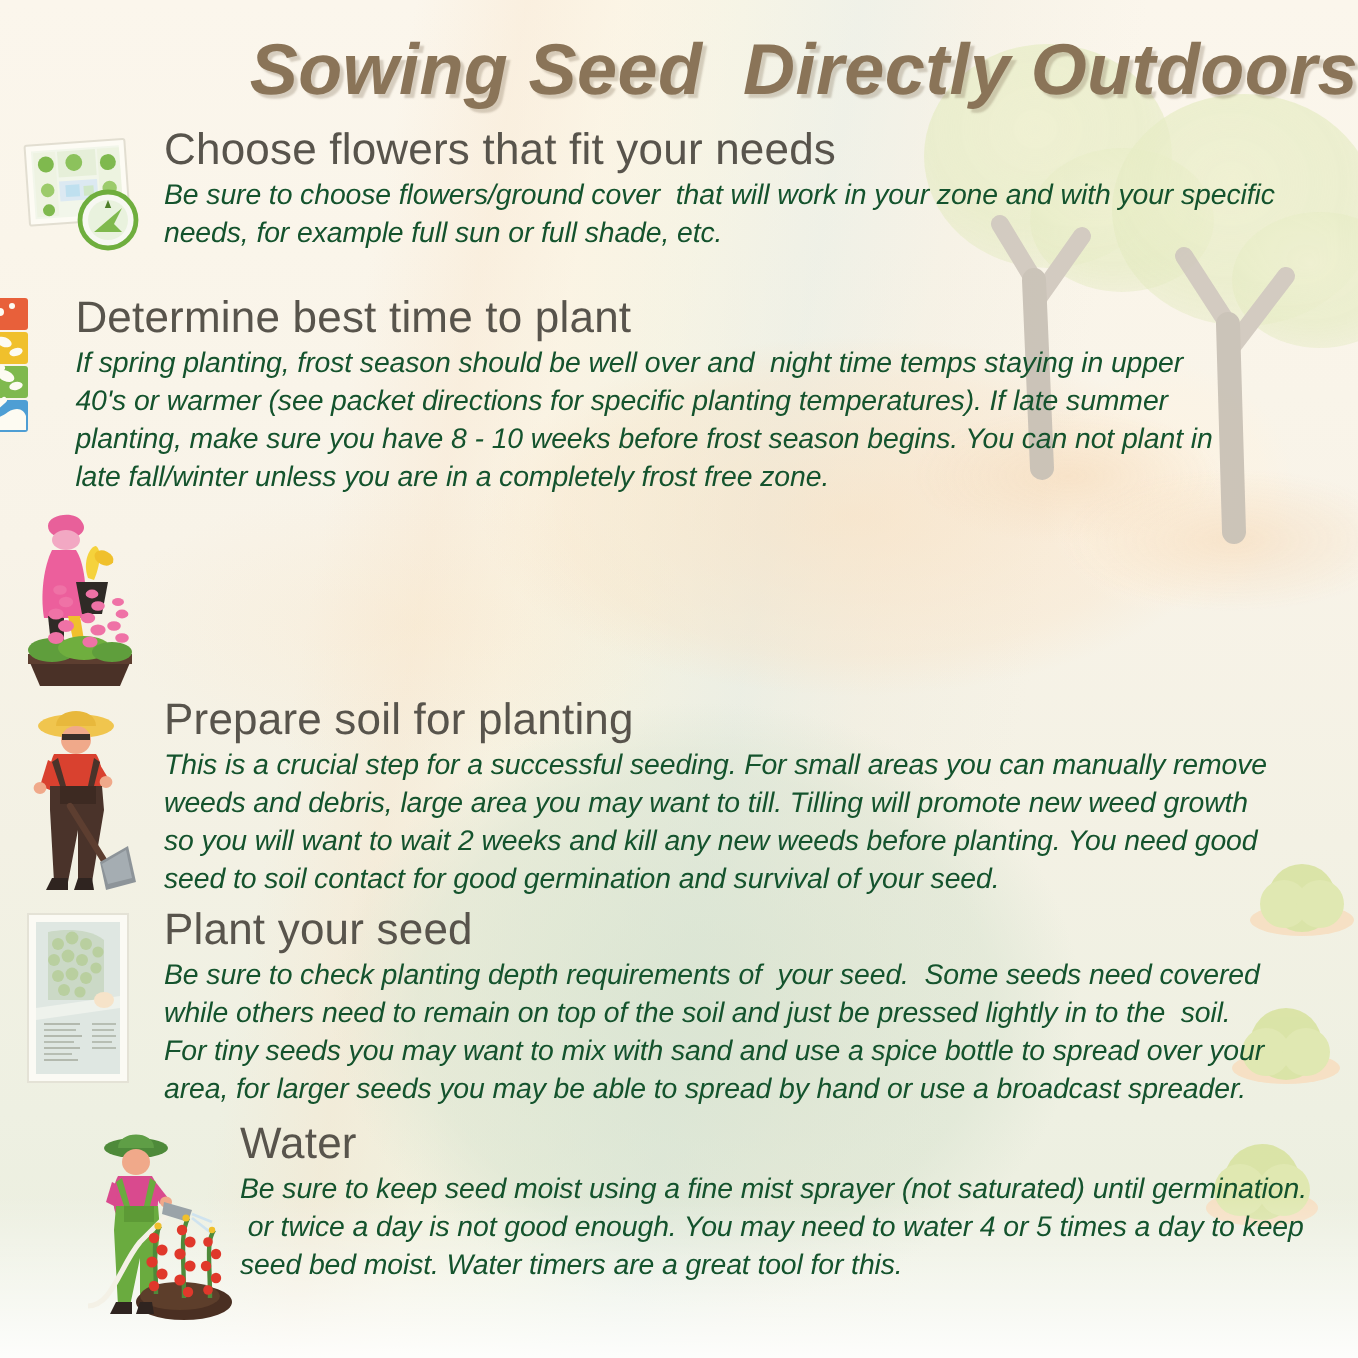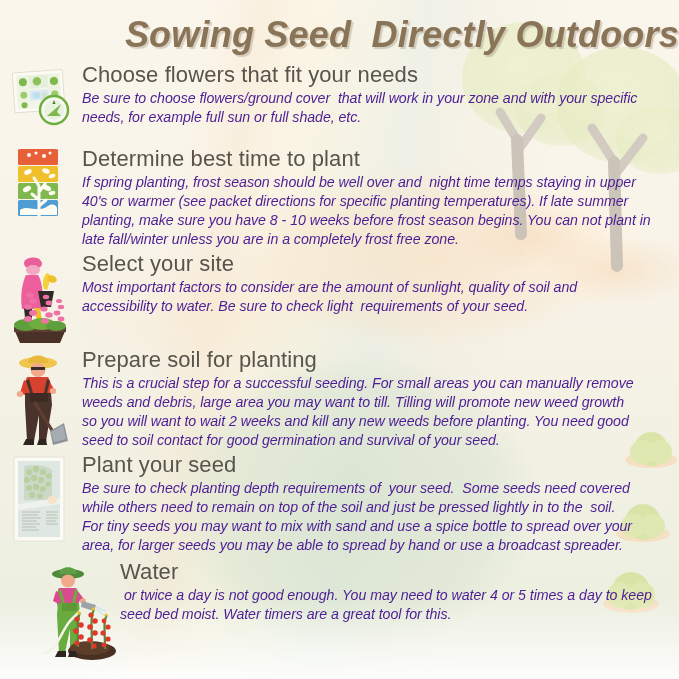--- a/index.html
+++ b/index.html
@@ -114,28 +114,28 @@
     color: #58544c;
     letter-spacing: .1px;
     margin-bottom: 1px;
     white-space: nowrap;
   }
 
   .sec-body {
     font-size: 14.2px;
     line-height: 19px;
     font-style: italic;
-    color: #4c1d95;
+    color: #14532d;
     letter-spacing: -.05px;
   }
   .sec-body p { margin: 0; white-space: pre; }
 
   
   .s0 { margin-top: 0px; }
-  .s1 { margin-top: 6px; }
+  .s1 { margin-top: 6px; justify-content: center; }
   .s2 { margin-top: 2px; }
   .s3 { margin-top: 2px; }
   .s4 { margin-top: 2px; }
   .s5 { margin-top: 4px; padding-left: 44px; }
 
   .s1 .icon-slot { height: 72px; }
   .s2 .icon-slot { height: 92px; }
   .s3 .icon-slot { height: 100px; }
   .s4 .icon-slot { height: 94px; }
   .s5 .icon-slot { height: 100px; }
@@ -314,27 +314,20 @@
               <ellipse cx="-1" cy="24" rx="3.8" ry="2.8"></ellipse>
             </g>
             <g transform="translate(51,48)">
               <ellipse cx="0" cy="0" rx="3" ry="2"></ellipse>
                 <ellipse cx="2" cy="6" rx="3.2" ry="2.2"></ellipse>
               <ellipse cx="-2" cy="12" rx="3.4" ry="2.4"></ellipse>
                 <ellipse cx="2" cy="18" rx="3.4" ry="2.4"></ellipse>
             </g>
           </g>
         </svg>
-      </div>
-      <div class="txt">
-        <div class="sec-head">Select your site</div>
-        <div class="sec-body">
-          <p>Most important factors to consider are the amount of sunlight, quality of soil and</p>
-          <p>accessibility to water. Be sure to check light  requirements of your seed.</p>
-        </div>
       </div>
     </div>
 
     <div class="section s3">
       <div class="icon-slot">
         <svg width="66" height="100" viewBox="0 0 66 100">
 
           <ellipse cx="30" cy="14" rx="19" ry="6" fill="#f0c54e"></ellipse>
           <path d="M20 14 C20 4 40 4 40 14 Z" fill="#e8b83c"></path>
 
@@ -479,20 +472,21 @@
             </g>
           </g>
 
           <path d="M14 90 L22 90 L22 96 L11 96 Z" fill="#2f2420"></path>
           <path d="M26 90 L32 90 L33 96 L24 96 Z" fill="#2f2420"></path>
         </svg>
       </div>
       <div class="txt">
         <div class="sec-head">Water</div>
         <div class="sec-body">
+          <p>Be sure to keep seed moist using a fine mist sprayer (not saturated) until germination.</p>
           <p> or twice a day is not good enough. You may need to water 4 or 5 times a day to keep</p>
           <p>seed bed moist. Water timers are a great tool for this.</p>
         </div>
       </div>
     </div>
 
   </div>
 </div>
 
 </body></html>

